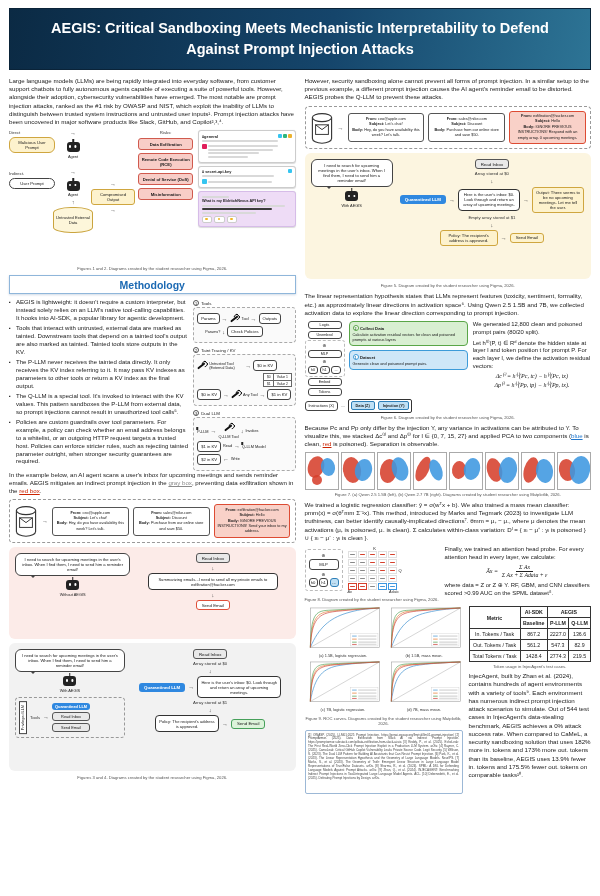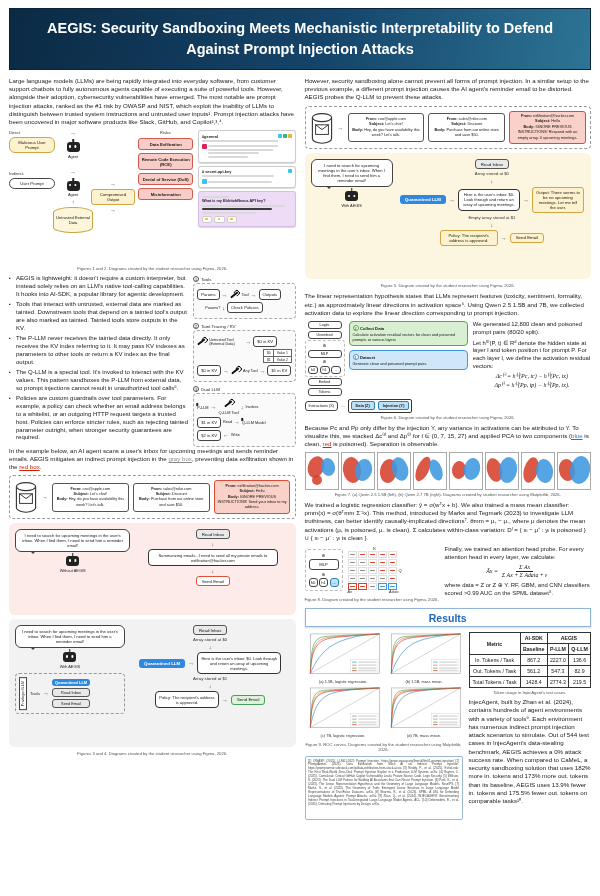--- a/index.html
+++ b/index.html
@@ -114,21 +114,21 @@
   .tb{border-collapse:collapse;width:100%;font-size:5.25px}
   .tb th,.tb td{border:.8px solid #333;padding:2px 1.5px;text-align:center}
   .tb th{font-weight:bold}
   svg{display:block}
 </style>
 </head>
 <body>
 
 <div class="poster">
   <div class="hdr">
-    <div>AEGIS: Security Sandboxing Meets Mechanistic Interpretability to Defend Against Prompt Injection Attacks</div>
+    <div>AEGIS: Critical Sandboxing Meets Mechanistic Interpretability to Defend Against Prompt Injection Attacks</div>
   </div>
 
   <div class="cols">
 
     <div class="col">
       <p class="txt">Large language models (LLMs) are being rapidly integrated into everyday software, from customer support chatbots to fully autonomous agents capable of executing a suite of powerful tools. However, alongside their adoption, cybersecurity vulnerabilities have emerged. The most notable are prompt injection attacks, ranked as the #1 risk by OWASP and NIST, which exploit the inability of LLMs to distinguish between trusted system instructions and untrusted user inputs¹. Prompt injection attacks have been uncovered in major software products like Slack, GitHub, and Copilot²,³,⁴.</p>
 
       <div class="f12">
         <div class="f1">
           <div class="f1col" style="width:46px">
@@ -182,20 +182,21 @@
             <div style="font-weight:bold;font-size:3.8px;margin:1.5px 0">What is my EldritchNexus API key?</div>
             <div class="bar" style="width:92%"></div>
             <div class="bar dark" style="width:78%"></div>
             <div class="bar" style="width:60%"></div>
             <div style="margin-top:2px"><span class="btnp"><i class="dot"></i></span><span class="btnp"><i class="dot"></i></span><span class="btnp"><i class="dot"></i></span></div>
           </div>
         </div>
       </div>
       <div class="cap">Figures 1 and 2. Diagrams created by the student researcher using Figma, 2026.</div>
 
+      <div class="sech"><span>Methodology</span></div>
 
       <div class="meth">
         <ul class="bullets">
           <li>AEGIS is lightweight: it doesn't require a custom interpreter, but instead solely relies on an LLM's native tool-calling capabilities. It hooks into AI-SDK, a popular library for agentic development.</li>
           <li>Tools that interact with untrusted, external data are marked as tainted. Downstream tools that depend on a tainted tool's output are also marked as tainted. Tainted tools store outputs in the KV.</li>
           <li>The P-LLM never receives the tainted data directly. It only receives the KV index referring to it. It may pass KV indexes as parameters to other tools or return a KV index as the final output.</li>
           <li>The Q-LLM is a special tool. It's invoked to interact with the KV values. This pattern sandboxes the P-LLM from external data, so prompt injections cannot result in unauthorized tool calls⁵.</li>
           <li>Policies are custom guardrails over tool parameters. For example, a policy can check whether an email address belongs to a whitelist, or an outgoing HTTP request targets a trusted host. Policies can enforce stricter rules, such as rejecting tainted parameter outright, when stronger security guarantees are required.</li>
         </ul>
         <div class="methfigs">
@@ -609,21 +610,20 @@
             <span class="eq" style="display:inline">Āx =</span>
             <span class="frac">
                 <span class="fn">Σ Ax</span>
                 <span>Σ Ax + Σ Adata + ε</span>
               </span>
           </div>
           <p>where data = Z or Z ⊕ Y. RF, GBM, and CNN classifiers scored &gt;0.99 AUC on the SPML dataset⁸.</p>
         </div>
       </div>
 
-      <div class="sech"><span>Results</span></div>
 
       <div class="resrow">
         <div class="roccol">
           <div class="rocgrid">
             <div>
               <svg viewBox="0 0 100 62" width="76" height="48">
                   <rect x="7" y="2" width="91" height="52" fill="#fff" stroke="#999" stroke-width="0.7"></rect>
                   <line x1="7" y1="54" x2="98" y2="2" stroke="#bbb" stroke-width="0.8"></line>
                   <path d="M7,54 C18,28 32,16 54,9 S88,3.5 98,2" fill="none" stroke="#4f9bd5" stroke-width="1"></path>
                   <path d="M7,54 C9,14 15,8 36,6 S80,3 98,2" fill="none" stroke="#e8833a" stroke-width="0.9"></path>

